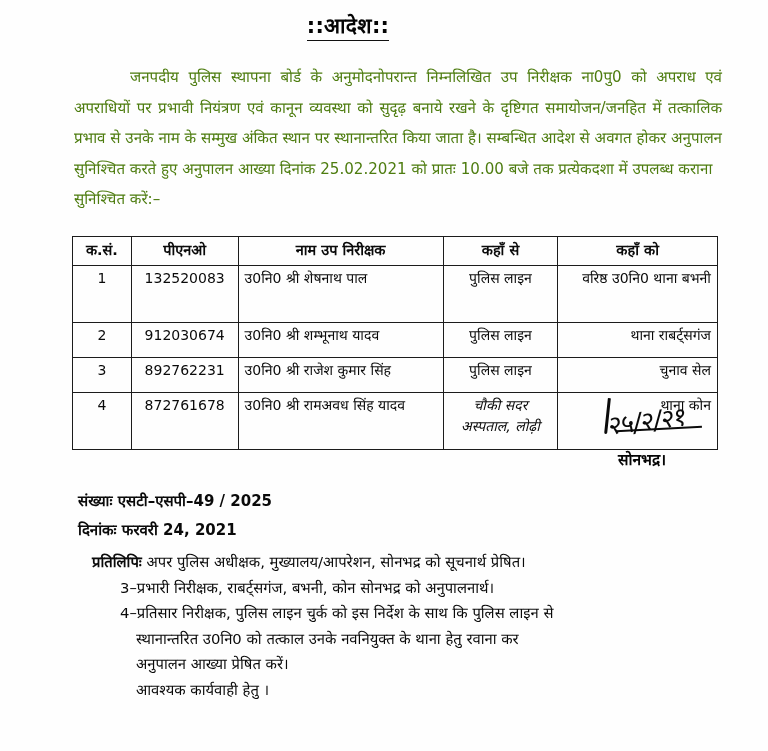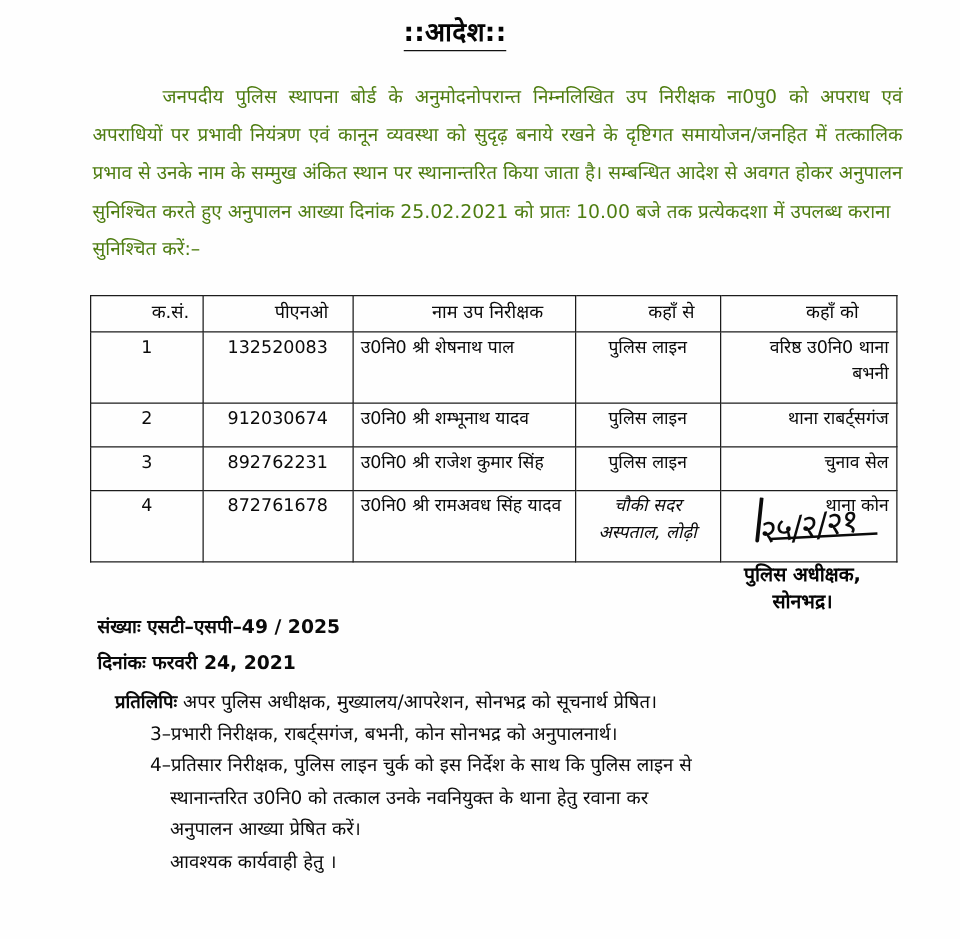--- a/index.html
+++ b/index.html
@@ -26,21 +26,20 @@
     background: #fefefe;
   }
 
   
   .title-wrap {
     position: absolute;
     top: 14px;
     left: 0;
     width: 696px;
     text-align: center;
-    margin-left: 16px;
   }
   .doc-title {
     display: inline-block;
     font-family: "DejaVu Sans", sans-serif;
     font-size: 21px;
     font-weight: 700;
     letter-spacing: 0.3px;
     line-height: 1.15;
     border-bottom: 1.6px solid #111;
     padding-bottom: 2px;
@@ -77,26 +76,25 @@
     color: #0a0a0a;
     background: transparent;
   }
   .order-table th,
   .order-table td {
     border: 1.3px solid #1c1c1c;
     padding: 2px 6px;
     vertical-align: top;
   }
   .order-table th {
-    font-weight: 400;
+    font-weight: 700;
     text-align: center;
     height: 24px;
     line-height: 22px;
     font-size: 14.5px;
-    padding-left: 44px;
   }
   .col-sno   { width: 48px;  text-align: center; }
   .col-pno   { width: 96px;  text-align: center; }
   .col-name  { width: 216px; text-align: left; padding-left: 8px; }
   .col-from  { width: 110px; text-align: center; }
   .col-to    { width: 162px; text-align: right; padding-left: 8px; }
 
   .order-table tbody td {
     height: 22px;
     line-height: 21px;
@@ -264,21 +262,20 @@
       </tr>
     </tbody>
   </table>
 
   <div class="signature-block">
     <div class="signature-mark">
       <span class="sig-stroke"></span>
       <span class="sig-glyph">२५/२/२१</span>
       <span class="sig-underline"></span>
     </div>
-    <div class="sig-designation">पुलिस अधीक्षक,</div>
     <div class="sig-designation">सोनभद्र।</div>
   </div>
 
   <div class="ref-block">
     <div class="ref-line">संख्याः एसटी–एसपी–49 / 2025</div>
     <div class="ref-line">दिनांकः फरवरी 24, 2021</div>
   </div>
 
   <div class="dist-block">
     <div class="dist-first">

